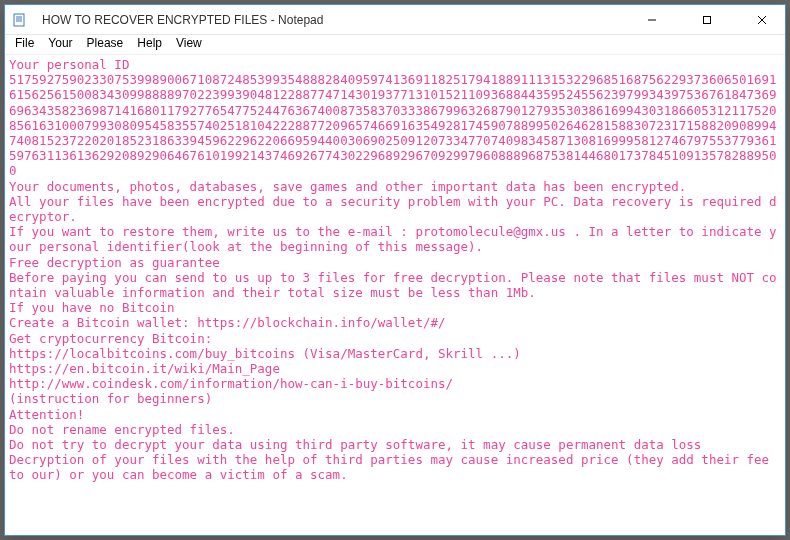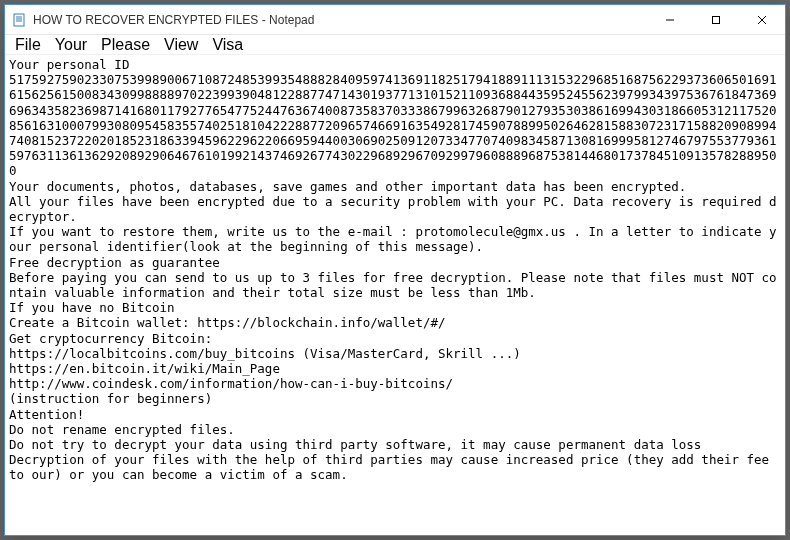--- a/index.html
+++ b/index.html
@@ -25,51 +25,52 @@
   }
   .titlebar {
     height: 30px;
     background: #fff;
     display: flex;
     align-items: center;
     padding-left: 6px;
     font-size: 12px;
     color: #333;
     border-bottom: 1px solid #e5e5e5;
+    gap: 9px;
   }
   .titlebar .icon {
     width: 16px; height: 16px;
     margin-right: 6px;
     display:flex;align-items:center;justify-content:center;
   }
   .titlebar .title { flex: 0 0 auto; }
   .titlebar .spacer { flex: 1; }
   .winbtn {
     width: 46px; height: 30px;
     display: flex; align-items: center; justify-content: center;
     color: #333;
     font-size: 10px;
   }
   .menubar {
     height: 20px;
     display: flex;
     padding: 0 4px;
-    font-size: 16px;
+    font-size: 12px;
     color: #000;
     gap: 2px;
     border-bottom: 1px solid #f0f0f0;
   }
   .menubar .menu { padding: 1px 6px; }
   .content {
     flex: 1;
     padding: 2px 4px;
     font-family: Consolas, "Lucida Console", monospace;
     font-size: 12.5px;
     line-height: 15.2px;
-    color: #000000;
+    color: #ec4899;
     white-space: pre-wrap;
     word-break: break-all;
     overflow: hidden;
     background: #fff;
   }
   .content .line { display:block; }
 </style>
 </head>
 <body>
 
@@ -101,19 +102,19 @@
         <line x1="1" y1="1" x2="9" y2="9" stroke="#000" stroke-width="1"></line>
         <line x1="9" y1="1" x2="1" y2="9" stroke="#000" stroke-width="1"></line>
       </svg>
     </div>
   </div>
 
   <div class="menubar">
     <span class="menu">File</span>
     <span class="menu">Your</span>
     <span class="menu">Please</span>
+    <span class="menu">Help</span>
     <span class="menu">View</span>
-    <span class="menu">Visa</span>
   </div>
 
   <div class="content"><span class="line">Your personal ID</span><span class="line">5175927590233075399890067108724853993548882840959741369118251794188911131532296851687562293736065016916156256150083430998888970223993904812288774714301937713101521109368844359524556239799343975367618473696963435823698714168011792776547752447636740087358370333867996326879012793530386169943031866053121175208561631000799308095458355740251810422288772096574669163549281745907889950264628158830723171588209089947408152372202018523186339459622962206695944003069025091207334770740983458713081699958127467975537793615976311361362920892906467610199214374692677430229689296709299796088896875381446801737845109135782889500</span><span class="line"></span><span class="line">Your documents, photos, databases, save games and other important data has been encrypted.</span><span class="line">All your files have been encrypted due to a security problem with your PC. Data recovery is required decryptor.</span><span class="line">If you want to restore them, write us to the e-mail : protomolecule@gmx.us . In a letter to indicate your personal identifier(look at the beginning of this message).</span><span class="line">Free decryption as guarantee</span><span class="line">Before paying you can send to us up to 3 files for free decryption. Please note that files must NOT contain valuable information and their total size must be less than 1Mb.</span><span class="line">If you have no Bitcoin</span><span class="line">Create a Bitcoin wallet: https://blockchain.info/wallet/#/</span><span class="line">Get cryptocurrency Bitcoin:</span><span class="line">https://localbitcoins.com/buy_bitcoins (Visa/MasterCard, Skrill ...)</span><span class="line">https://en.bitcoin.it/wiki/Main_Page</span><span class="line">http://www.coindesk.com/information/how-can-i-buy-bitcoins/</span><span class="line">(instruction for beginners)</span><span class="line"></span><span class="line">Attention!</span><span class="line">Do not rename encrypted files.</span><span class="line">Do not try to decrypt your data using third party software, it may cause permanent data loss</span><span class="line">Decryption of your files with the help of third parties may cause increased price (they add their fee to our) or you can become a victim of a scam.</span></div>
 
 </div>
 
 </body></html>

